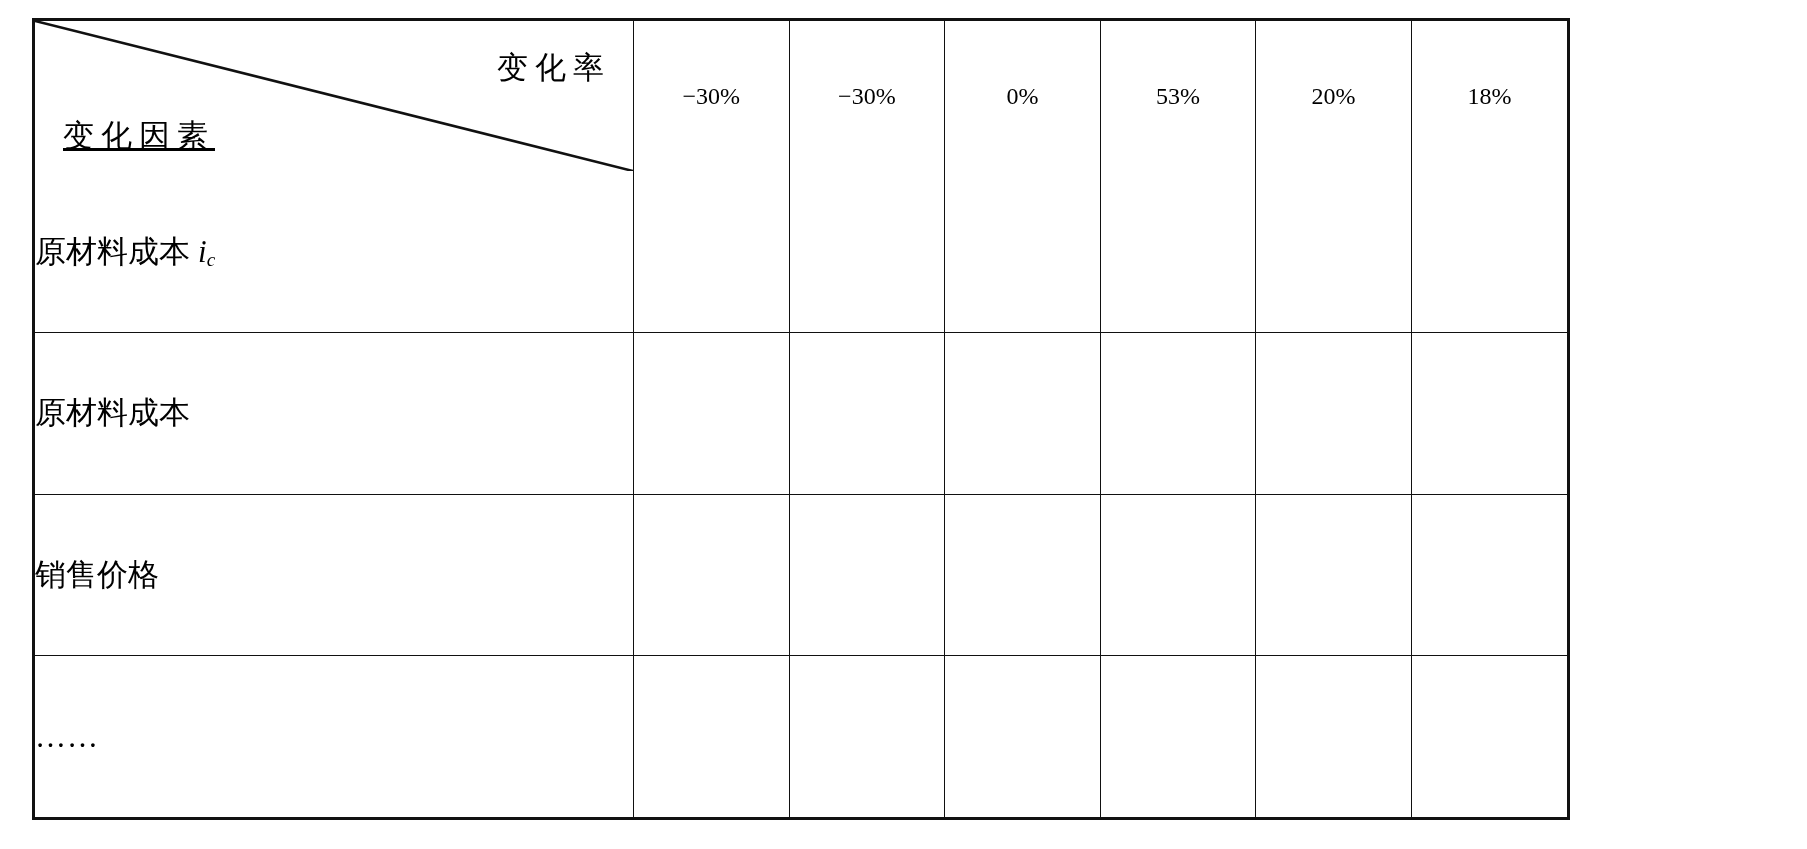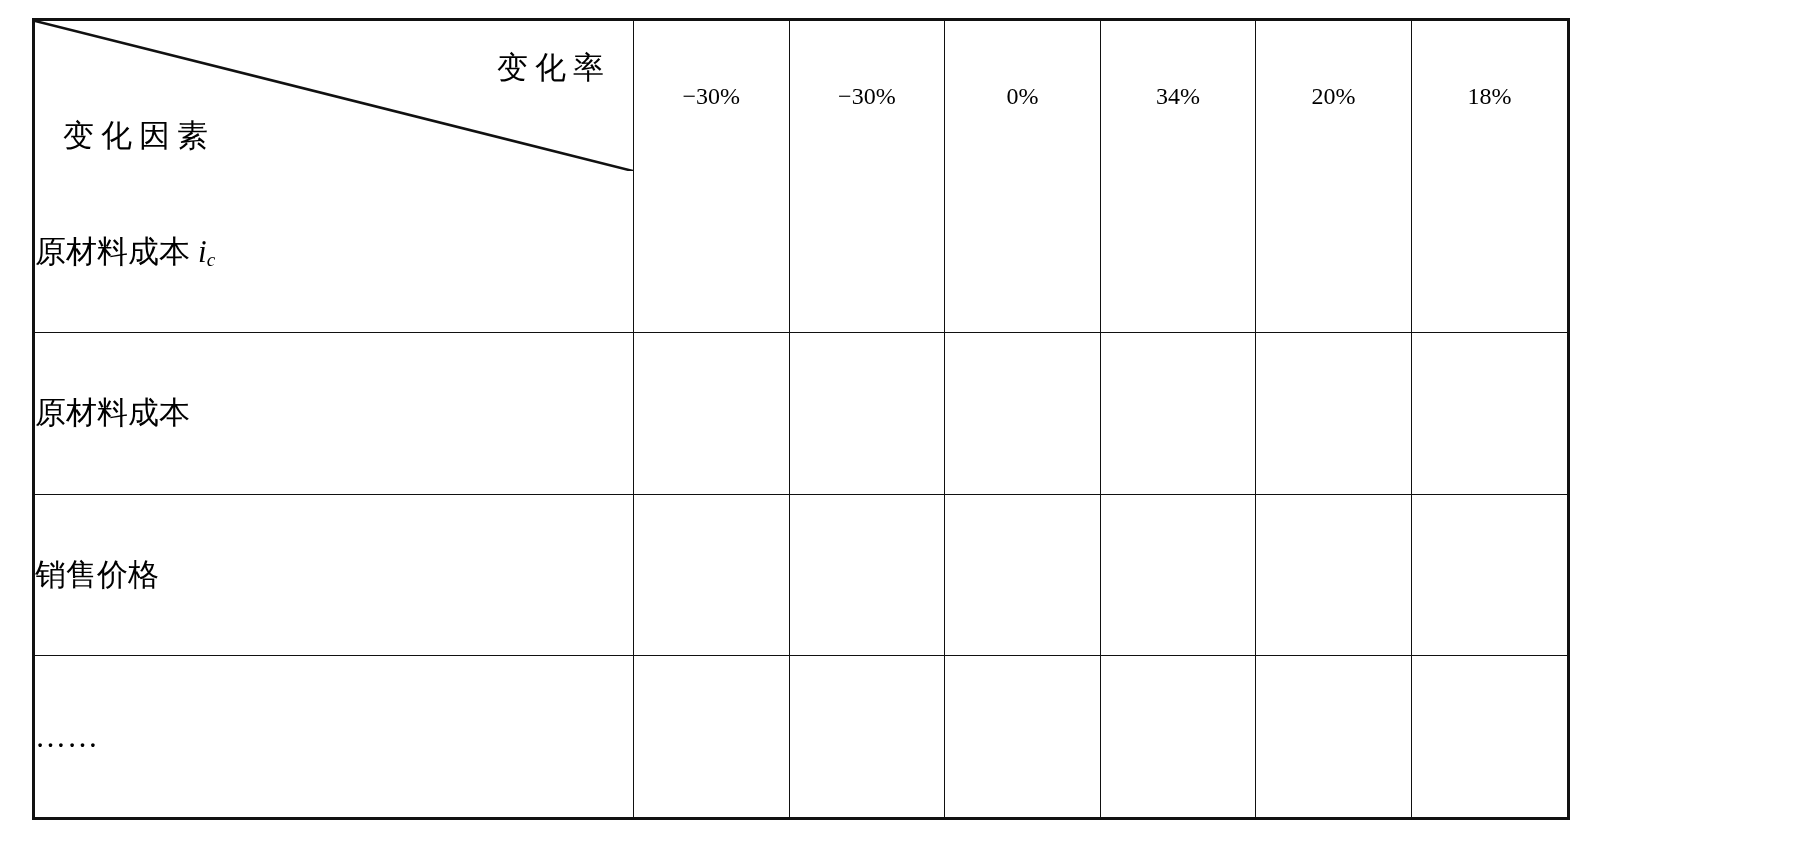--- a/index.html
+++ b/index.html
@@ -81,20 +81,21 @@
     letter-spacing: 7px;
     white-space: nowrap;
   }
   .corner-bottom-label {
     position: absolute;
     left: 28px;
     bottom: 14px;
     font-size: 31px;
     letter-spacing: 7px;
     white-space: nowrap;
+    text-decoration: underline;
   }
 
   
   .col-head {
     text-align: center;
     font-size: 24px;
     height: 150px;
     vertical-align: middle;
   }
 
@@ -138,21 +139,21 @@
           <th class="corner-cell">
             <svg class="diag" viewBox="0 0 598 150" preserveAspectRatio="none">
               <line x1="0" y1="0" x2="598" y2="150"></line>
             </svg>
             <span class="corner-top-label">变化率</span>
             <span class="corner-bottom-label">变化因素</span>
           </th>
           <th class="col-head">−30%</th>
           <th class="col-head">−30%</th>
           <th class="col-head">0%</th>
-          <th class="col-head">34%</th>
+          <th class="col-head">53%</th>
           <th class="col-head">20%</th>
           <th class="col-head">18%</th>
         </tr>
       </thead>
       <tbody>
 
         <tr>
           <td class="row-label"><span>原材料成本</span><span class="ital"><span>i</span><sub>c</sub></span></td>
           <td class="data-cell"></td>
           <td class="data-cell"></td>

